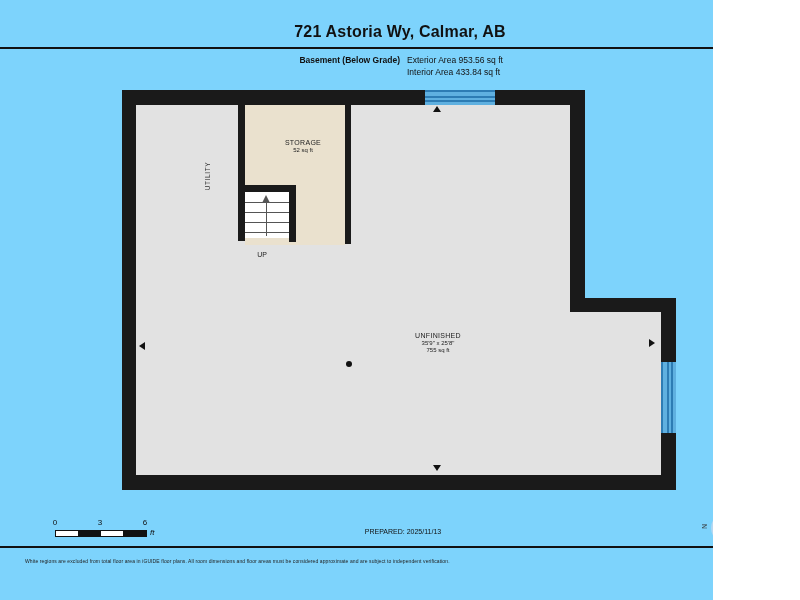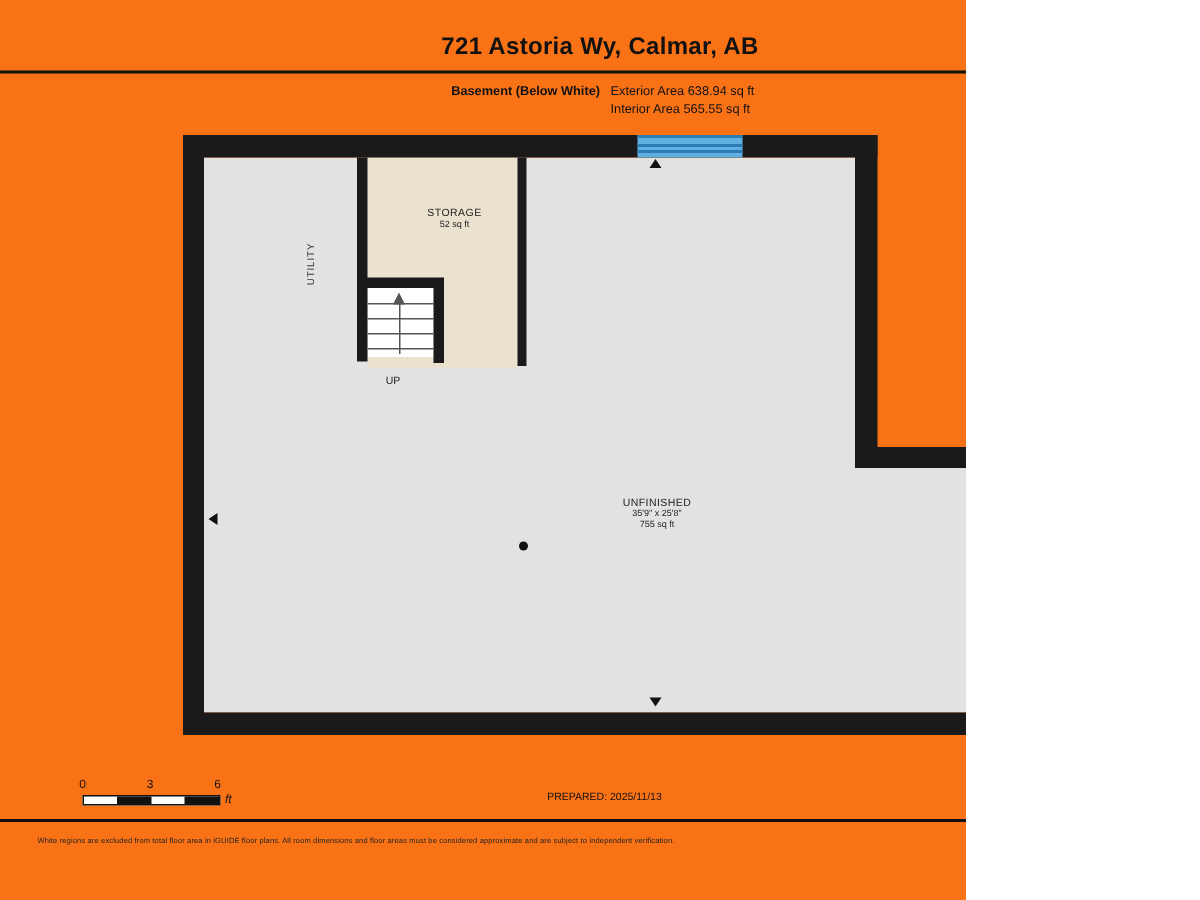--- a/index.html
+++ b/index.html
@@ -1,17 +1,17 @@
 <!DOCTYPE html>
 <html><head>
 <meta charset="utf-8">
 <style>
   html,body { margin:0; padding:0; background:#fff; }
   .page {
-    position:relative; width:644px; height:600px; background:#f97316;
+    position:relative; width:713px; height:600px; background:#7dd3fc;
     font-family:"Liberation Sans", sans-serif; color:#111; overflow:hidden;
   }
   .abs { position:absolute; }
   .title {
     top:23px; left:0; width:800px; text-align:center;
     font-size:16px; font-weight:bold; letter-spacing:0.2px;
   }
   .rule { left:0; width:800px; height:2px; background:#111; }
   .rule-top { top:47px; }
   .rule-bottom { top:546px; }
@@ -67,23 +67,23 @@
   }
   .disclaimer { left:25px; top:558px; font-size:5px; color:#222; white-space:nowrap; letter-spacing:0.1px; }
 </style>
 </head>
 <body>
 
 <div class="page">
 
   <div class="abs title">721 Astoria Wy, Calmar, AB</div>
   <div class="abs rule rule-top"></div>
-  <div class="abs floor-label">Basement (Below White)</div>
-  <div class="abs area-line" style="left:407px; top:55px;">Exterior Area 638.94 sq ft</div>
-  <div class="abs area-line" style="left:407px; top:67px;">Interior Area 565.55 sq ft</div>
+  <div class="abs floor-label">Basement (Below Grade)</div>
+  <div class="abs area-line" style="left:407px; top:55px;">Exterior Area 953.56 sq ft</div>
+  <div class="abs area-line" style="left:407px; top:67px;">Interior Area 433.84 sq ft</div>
 
   <div>
 
     <div class="abs floor" style="left:136px; top:105px; width:434px; height:370px;"></div>
     <div class="abs floor" style="left:570px; top:312px; width:91px; height:163px;"></div>
 
     <div class="abs storage-floor" style="left:245px; top:105px; width:100px; height:140px;"></div>
 
     <div class="abs stairwell" style="left:245px; top:192px; width:44px; height:46px;"></div>
 

